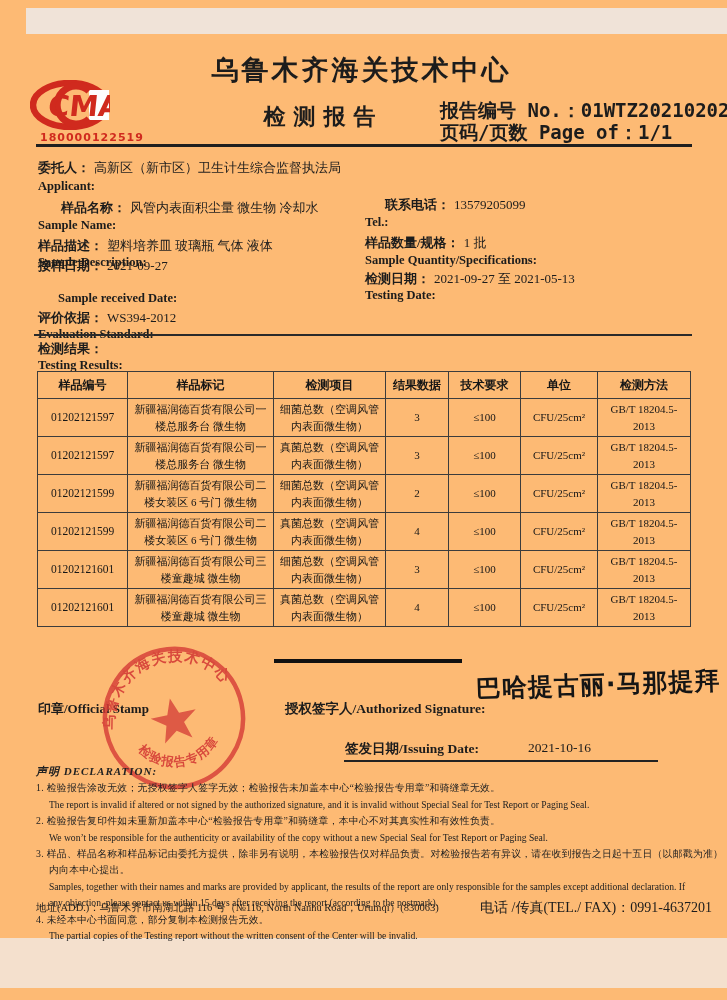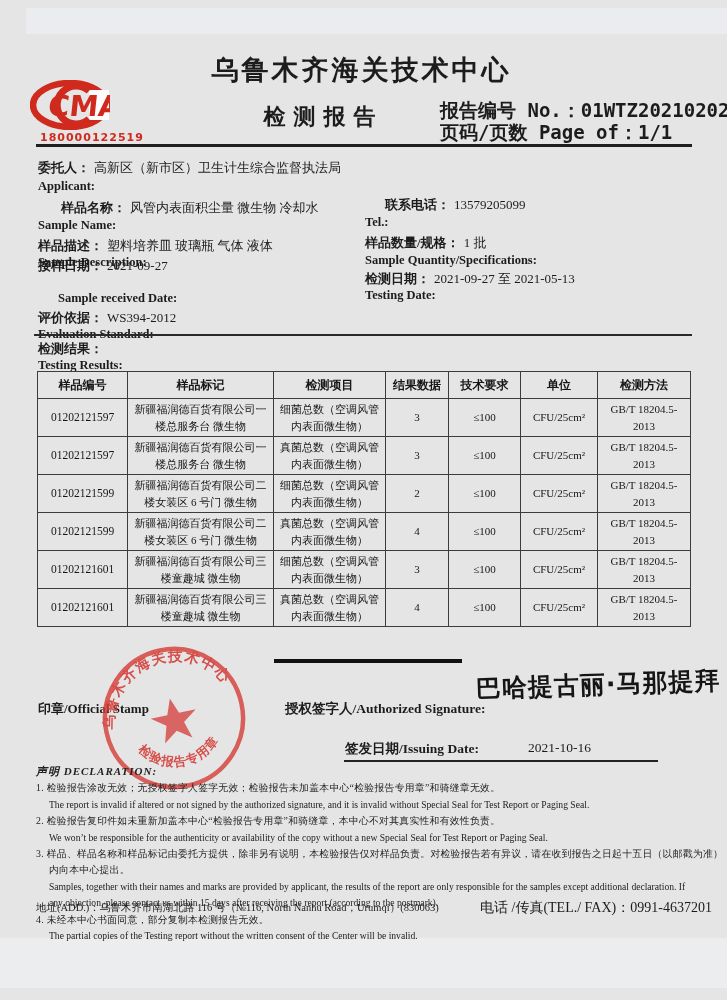--- a/index.html
+++ b/index.html
@@ -1,18 +1,18 @@
 <!DOCTYPE html>
 <html><head>
 <meta charset="utf-8">
 <style>
   html,body{margin:0;padding:0;background:#ffffff;}
   .paper{
     position:relative;width:727px;height:1000px;margin:0 auto;
-    background:#e5e5e5;overflow:hidden;
+    background:#fdba74;overflow:hidden;
     font-family:"Liberation Serif","DejaVu Sans",serif;color:#1c1c1c;
   }
   .scan-band-top{position:absolute;left:26px;top:8px;width:701px;height:26px;background:#eceef1;opacity:.8;}
   .scan-band-bottom{position:absolute;left:0;top:938px;width:727px;height:50px;background:#f0f1f3;opacity:.7;}
   .abs{position:absolute;white-space:nowrap;}
   .center-title{left:-2px;top:52px;width:727px;text-align:center;font-size:27px;font-weight:bold;letter-spacing:3px;}
   .report-title{left:-40px;top:102px;width:727px;text-align:center;font-size:22px;font-weight:bold;letter-spacing:8px;}
   .hdr-right{left:440px;font-size:19px;font-weight:bold;font-family:"DejaVu Sans Mono","DejaVu Sans",monospace;}
   .rule-thick{position:absolute;left:36px;width:656px;height:3px;background:#1f1f1f;}
   .rule-thin{position:absolute;left:34px;width:658px;height:1.5px;background:#2a2a2a;}

